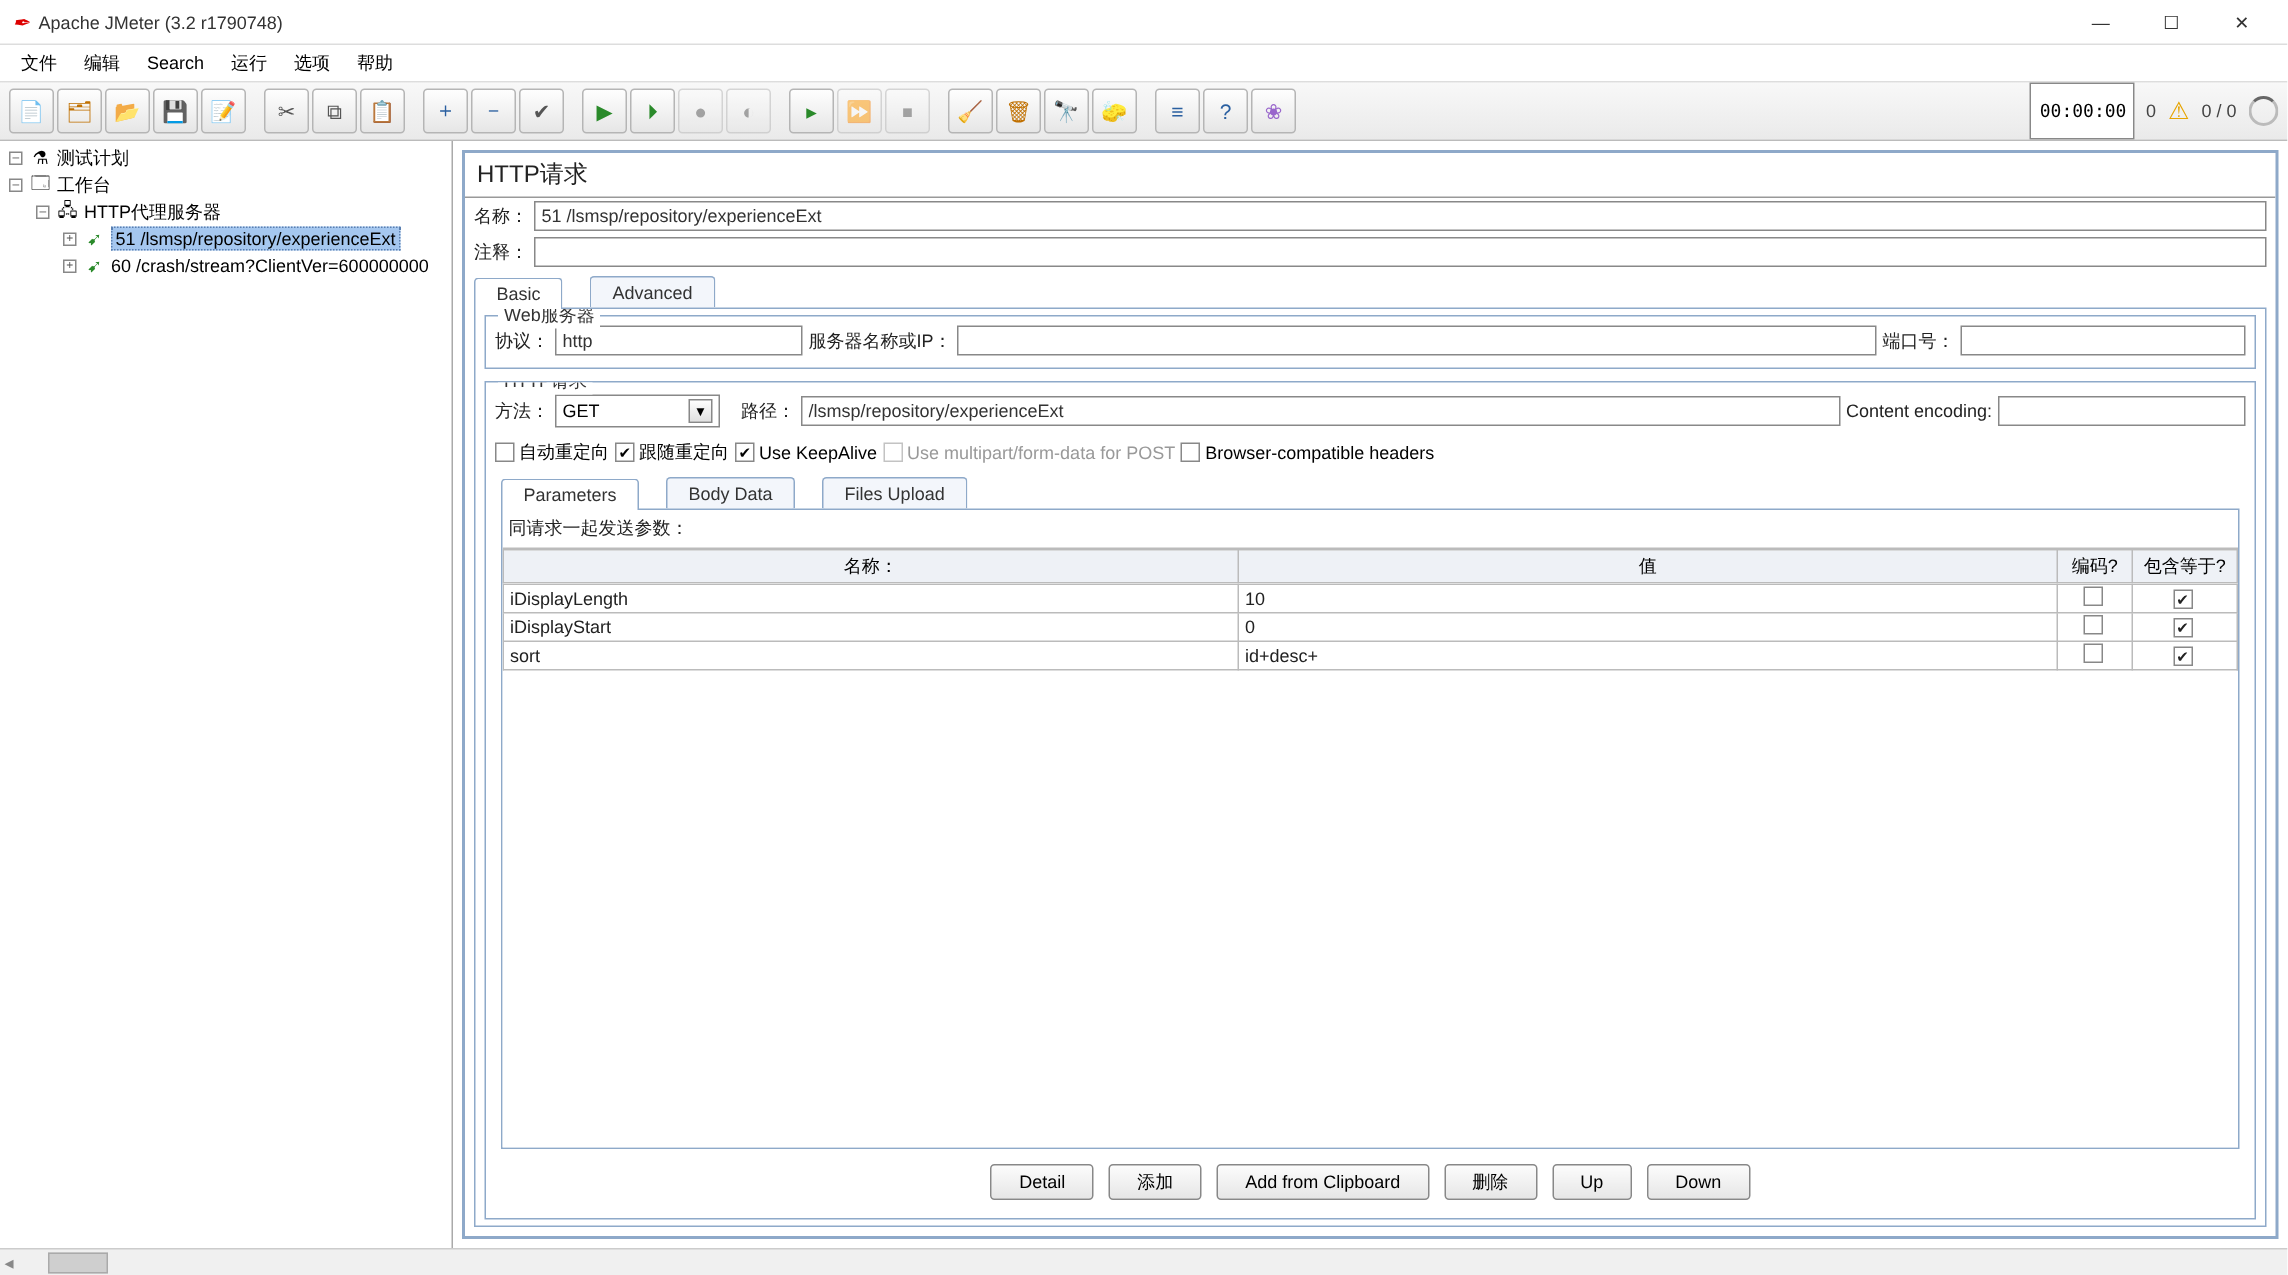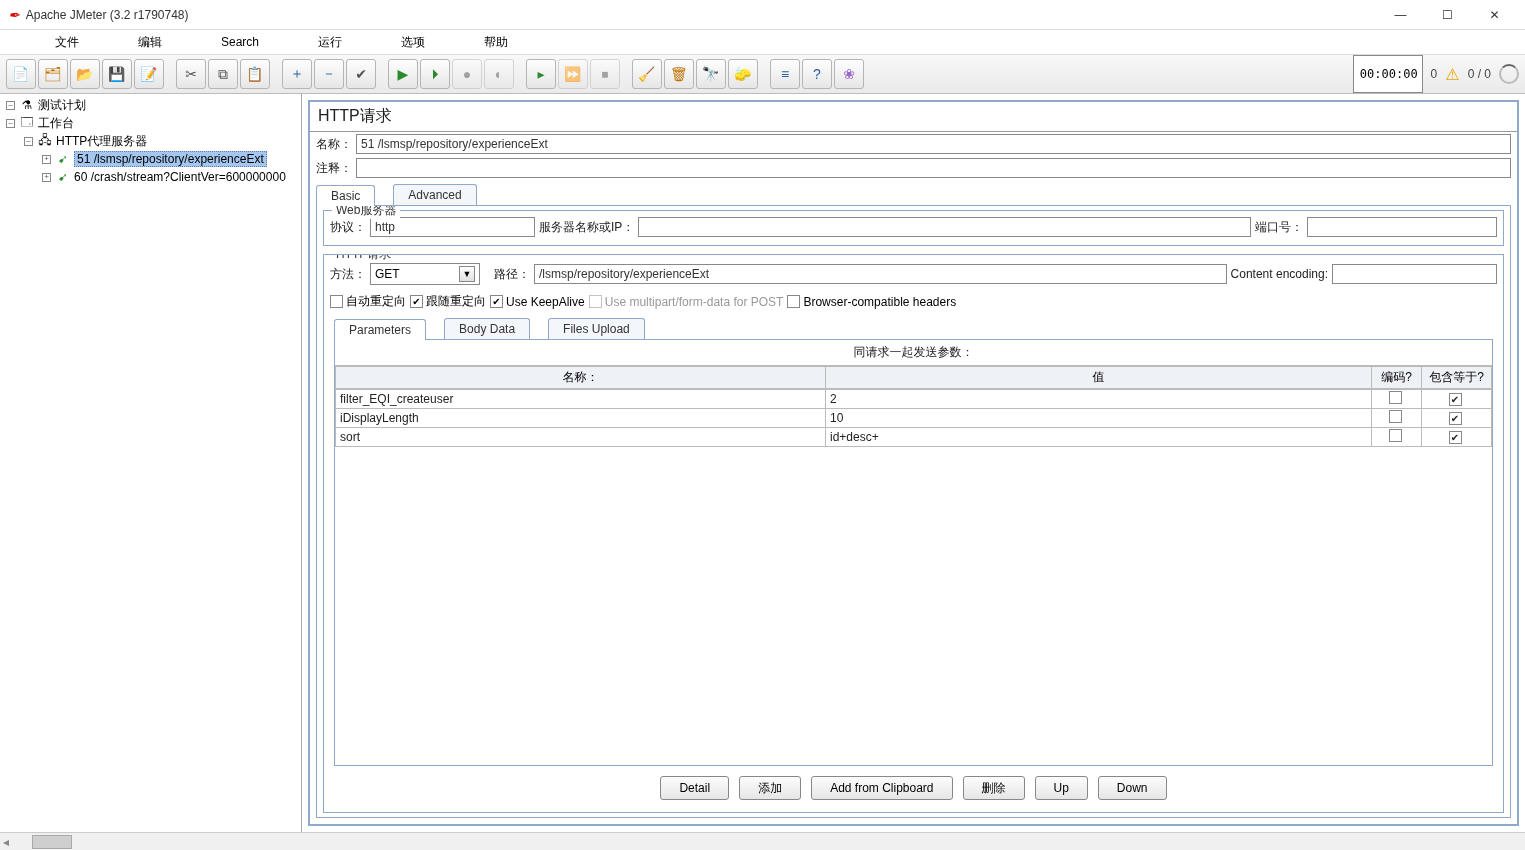--- a/index.html
+++ b/index.html
@@ -3,21 +3,21 @@
 <meta charset="utf-8">
 <style>
 * { box-sizing: border-box; font-family: "Microsoft YaHei", Arial, sans-serif; font-size: 12px; }
 body { margin: 0; background: #fff; overflow: hidden; }
 .titlebar { height: 30px; display: flex; align-items: center; padding: 0 8px; border-bottom: 1px solid #ddd; background:#fff;}
 .titlebar .feather { color: #d00; font-style: italic; margin-right: 6px; font-size:14px;}
 .titlebar .title { flex: 1; color:#333; }
 .titlebar .winbtns { display: flex; gap: 2px; }
 .titlebar .winbtn { width: 45px; height: 28px; display: flex; align-items: center; justify-content: center; color:#333;}
 .menubar { height: 24px; display: flex; align-items: center; padding: 0 6px; gap: 2px; background:#fff;}
-.menubar .menuitem { padding: 3px 8px; margin-left: 41px; }
+.menubar .menuitem { padding: 3px 8px; }
 .toolbar { height: 40px; display: flex; align-items: center; padding: 2px 6px; gap: 2px; background: linear-gradient(#f8f8f8,#eaeaea); border-top:1px solid #ddd; border-bottom:1px solid #bbb;}
 .tbtn { width: 30px; height: 30px; border: 1px solid #b5b5b5; border-radius: 3px; background: linear-gradient(#fefefe,#e6e6e6); display:flex; align-items:center; justify-content:center; font-size:14px; color:#555; }
 .tbtn.green { color:#2a8a2a; }
 .tbtn.blue { color:#2a5fa0; }
 .tbtn.orange { color:#c07000; }
 .tbtn.disabled { opacity:.5; }
 .tsep { width: 8px; }
 .toolbar .rightpanel { margin-left:auto; display:flex; align-items:center; gap:8px; }
 .timerbox { width:70px; height:22px; border:1px solid #888; text-align:right; padding:18px 4px; background:#fff; font-family:monospace; font-size:12px;}
 .warn { color:#e6a400; font-size:16px; }
@@ -40,21 +40,21 @@
 .tabs { display:flex; margin:4px 6px 0 6px; }
 .tab { border:1px solid #8ea9c9; border-bottom:none; padding:3px 14px; background:#f3f6fb; margin-right:18px; border-radius:3px 3px 0 0; color:#333;}
 .tab.active { background:#fff; font-weight:normal; position:relative; top:1px;}
 .tabbody { border:1px solid #8ea9c9; margin:0 6px 6px 6px; flex:1; display:flex; flex-direction:column; overflow:hidden; background:#fff;}
 .chk { width:13px; height:13px; border:1px solid #888; display:inline-flex; align-items:center; justify-content:center; font-size:10px; margin-right:3px; background:#fff;}
 .chk.disabled { opacity:.5; }
 .selectbox { height:22px; border:1px solid #888; display:flex; align-items:center; padding:0 4px; background:#fff; min-width:110px; justify-content:space-between;}
 .selectbox .arrow { border:1px solid #888; width:16px; height:16px; display:flex; align-items:center; justify-content:center; background:linear-gradient(#fefefe,#e0e0e0); font-size:9px;}
 .innertabs { display:flex; margin:4px 4px 0 4px;}
 .paramtable { flex:1; margin:0 4px 4px 4px; border:1px solid #8ea9c9; display:flex; flex-direction:column; overflow:hidden;}
-.paramtable .caption { text-align:center; padding:4px; border-bottom:1px solid #bbb; color:#222;}
+.paramtable .caption { text-align:left; padding:4px; border-bottom:1px solid #bbb; color:#222;}
 .paramtable table { width:100%; border-collapse:collapse; table-layout:fixed;}
 .paramtable th { border:1px solid #bbb; background:#eef1f6; padding:2px 4px; font-weight:normal; text-align:center; height:18px;}
 .paramtable td { border:1px solid #bbb; padding:1px 4px; height:16px; font-size:12px; color:#222; text-align:left; }
 .paramtable .tdchk { text-align:center; }
 .tblbody { flex:1; overflow:auto; background:#fff;}
 .btnrow { display:flex; justify-content:center; gap:10px; padding:6px;}
 .btn { height:24px; padding:0 18px; border:1px solid #888; border-radius:3px; background:linear-gradient(#fcfcfc,#e6e6e6); display:flex; align-items:center;}
 .hscroll { height:18px; background:#f0f0f0; border-top:1px solid #ccc; display:flex; align-items:center;}
 .hscroll .thumb { width:40px; height:14px; background:#cfcfcf; border:1px solid #aaa; margin-left:20px;}
 </style>
@@ -241,28 +241,28 @@
             <div class="tblbody">
               <table>
                 <colgroup>
                     <col style="width:490px">
                     <col>
                     <col style="width:50px">
                     <col style="width:70px">
                   </colgroup>
                 <tbody id="param-rows">
                     <tr>
-                      <td>filter_EQI_createuser</td>
-                      <td>2</td>
+                      <td>iDisplayLength</td>
+                      <td>10</td>
                       <td class="tdchk"><span class="chk"></span></td>
                       <td class="tdchk"><span class="chk">✔</span></td>
                     </tr>
                     <tr>
-                      <td>iDisplayLength</td>
-                      <td>10</td>
+                      <td>iDisplayStart</td>
+                      <td>0</td>
                       <td class="tdchk"><span class="chk"></span></td>
                       <td class="tdchk"><span class="chk">✔</span></td>
                     </tr>
                     <tr>
                       <td>sort</td>
                       <td>id+desc+</td>
                       <td class="tdchk"><span class="chk"></span></td>
                       <td class="tdchk"><span class="chk">✔</span></td>
                     </tr>
                   </tbody>

